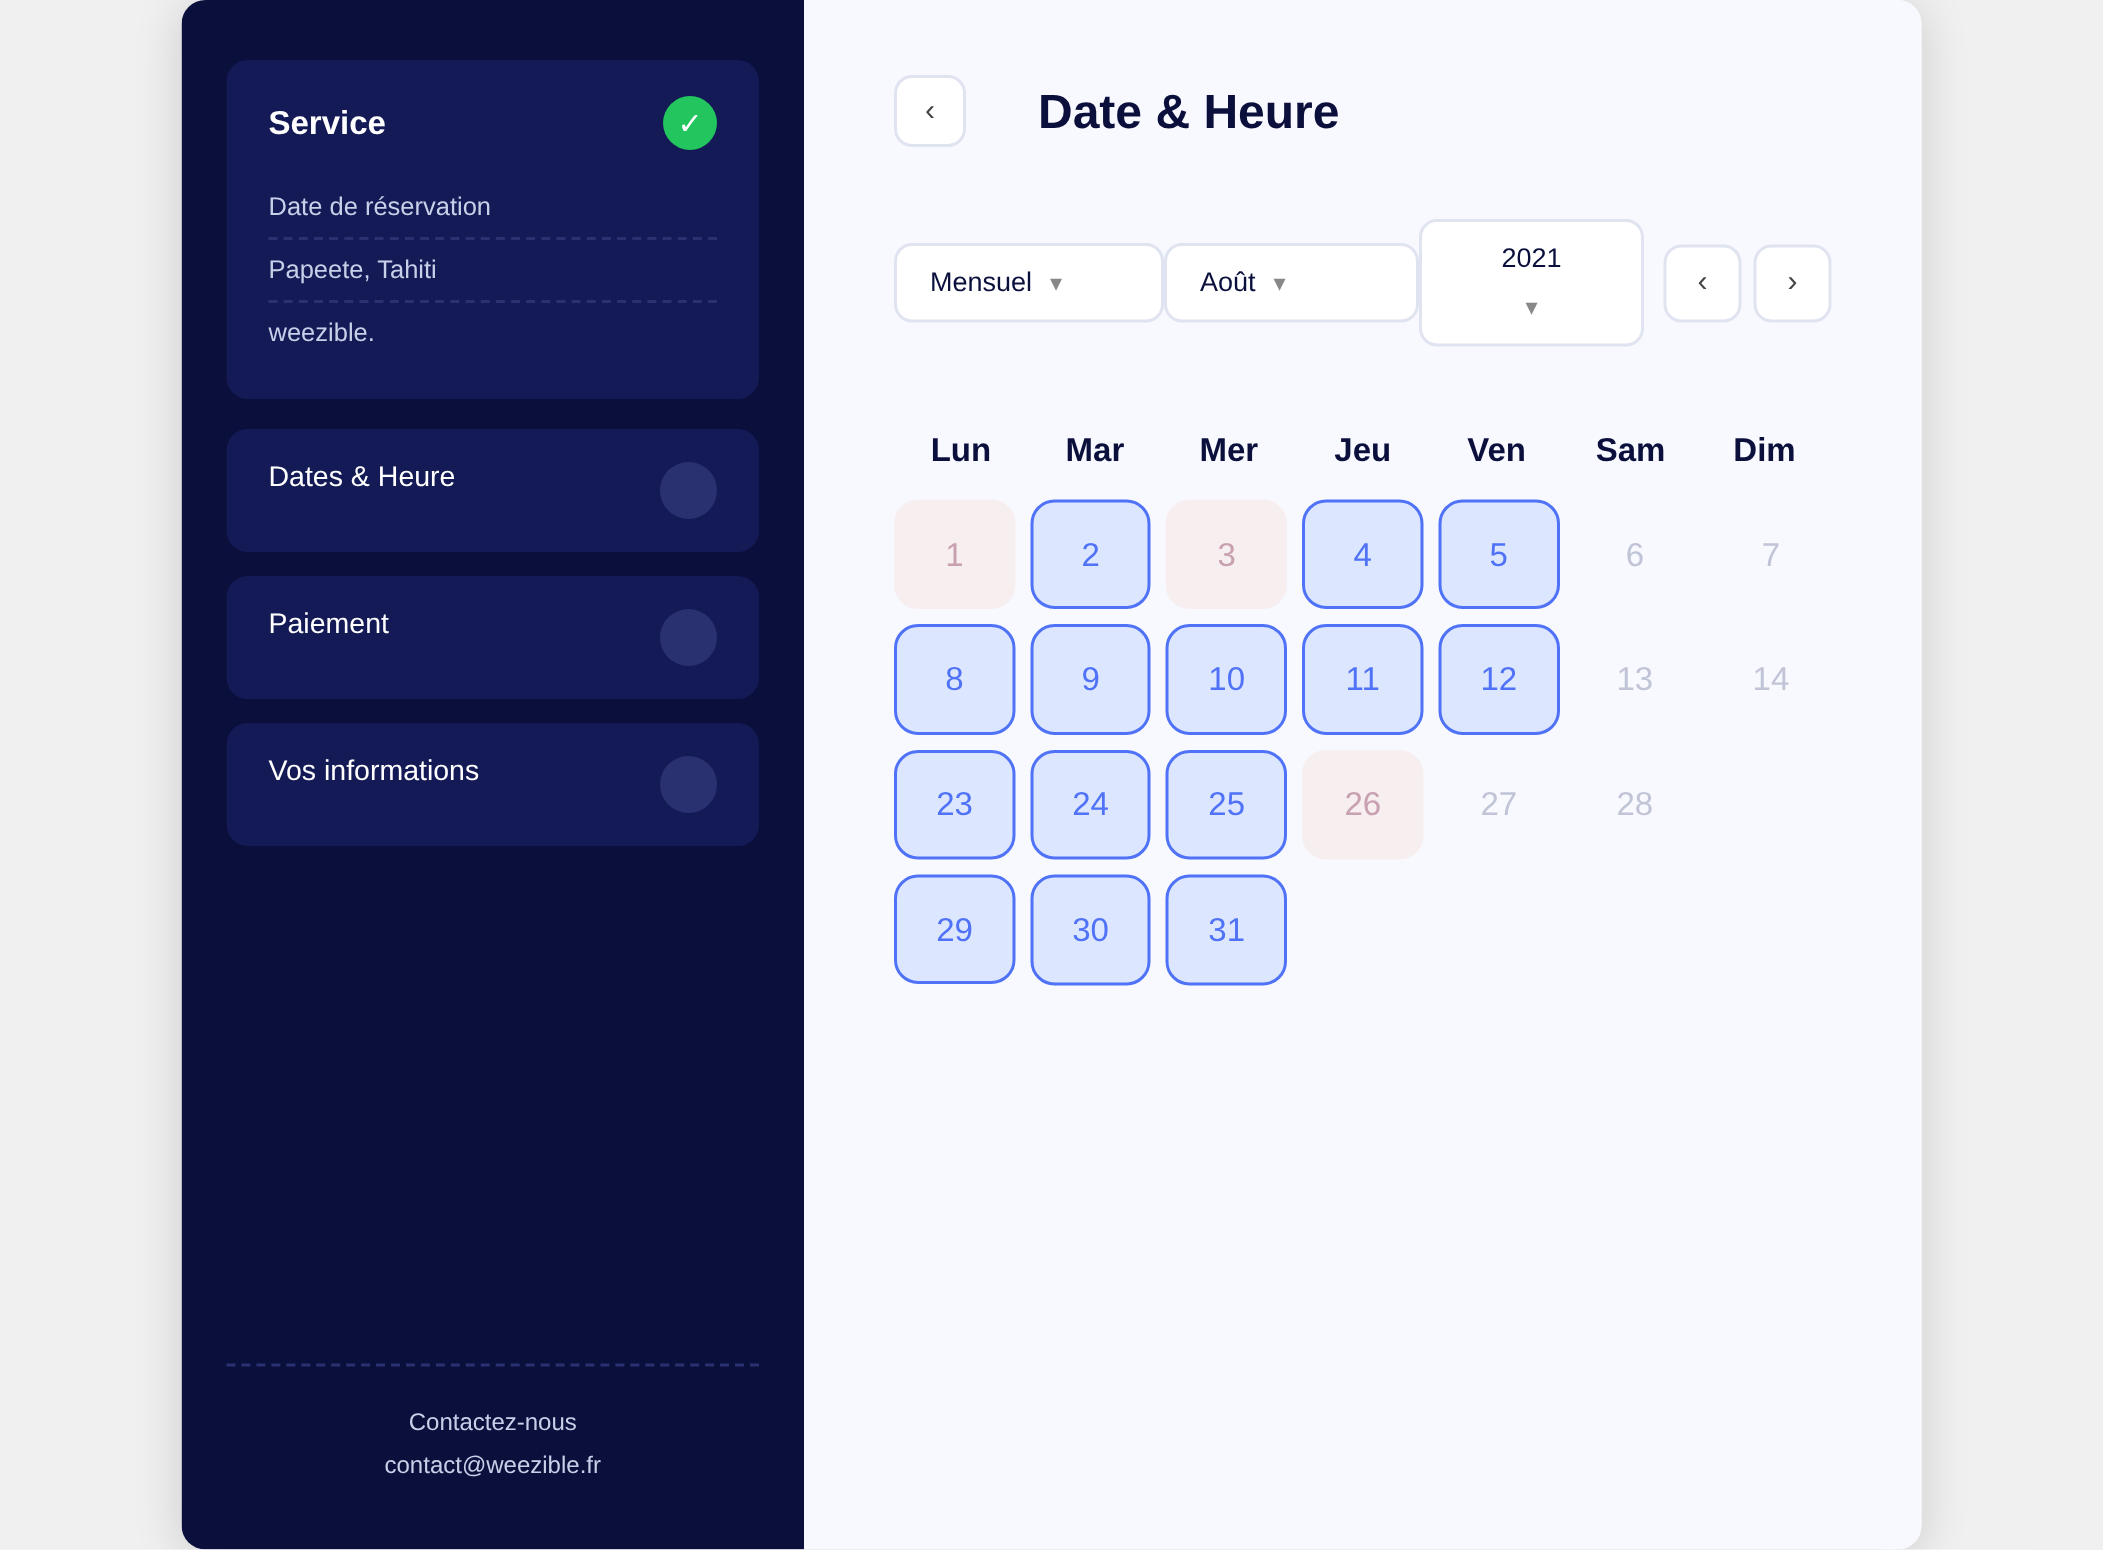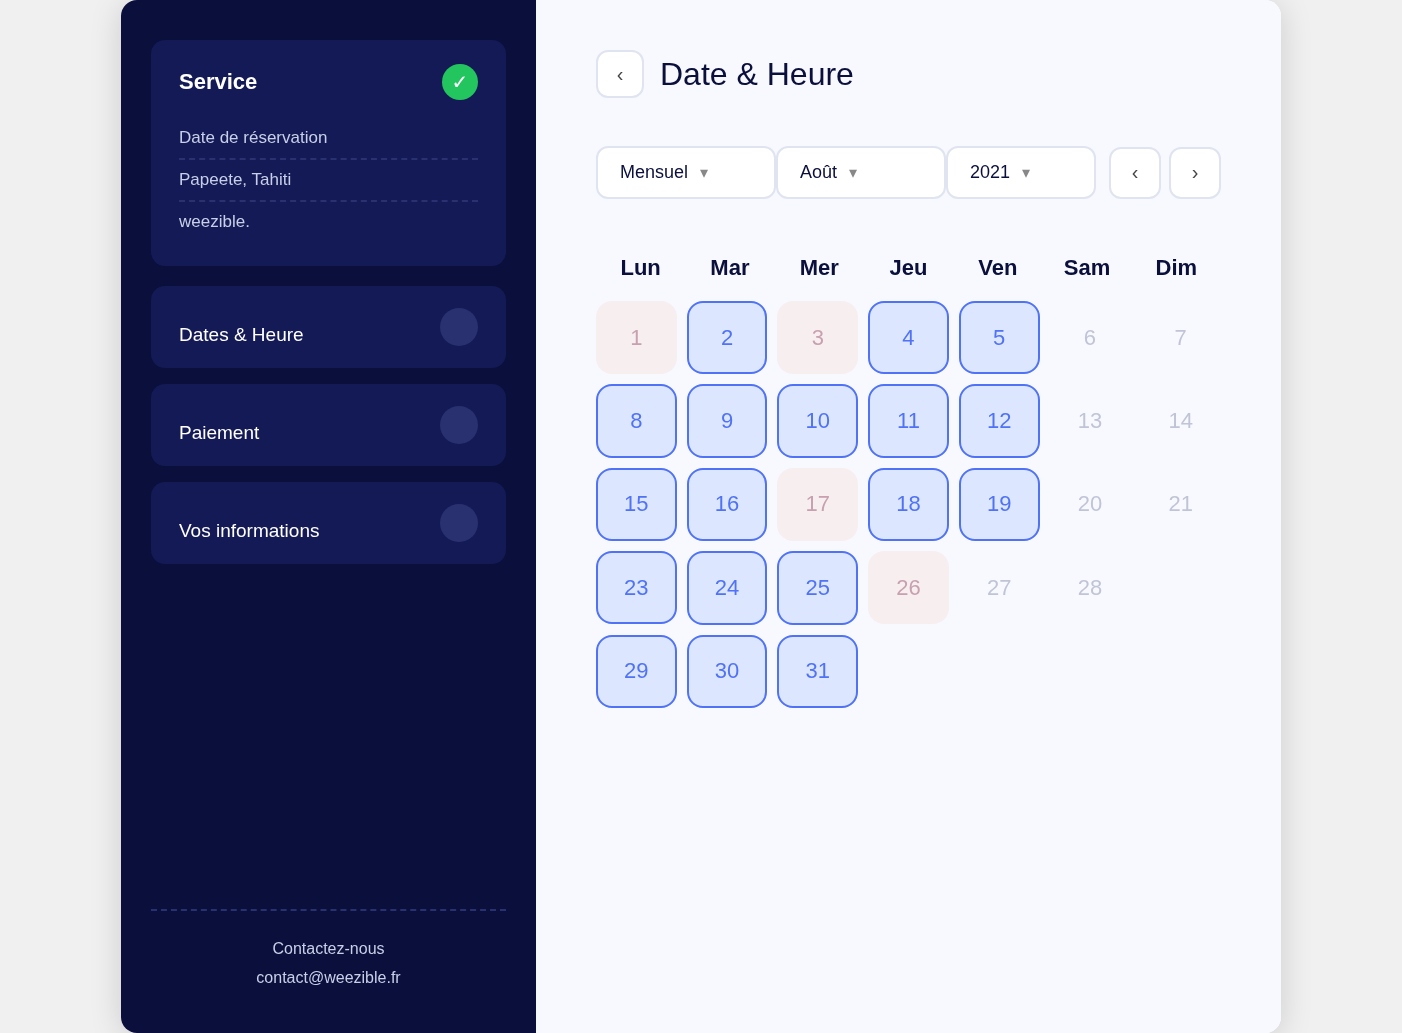--- a/index.html
+++ b/index.html
@@ -67,21 +67,21 @@
     }
     .service-item:last-child {
       border-bottom: none;
     }
     .sidebar-nav-item {
       background: #141a55;
       border-radius: 14px;
       padding: 22px 28px;
       margin-bottom: 16px;
       display: flex;
-      align-items: flex-end;
+      align-items: flex-start;
       justify-content: space-between;
       cursor: pointer;
     }
     .sidebar-nav-label {
       font-size: 19px;
       color: white;
     }
     .toggle-circle {
       width: 38px;
       height: 38px;
@@ -124,22 +124,23 @@
       background: white;
       display: flex;
       align-items: center;
       justify-content: center;
       cursor: pointer;
       font-size: 20px;
       color: #444;
     }
     .page-title {
       font-size: 32px;
-      font-weight: 400;
+      font-weight: 700;
       color: #0a0f3c;
+      margin-left: 32px;
     }
     .calendar-controls {
       display: flex;
       align-items: center;
       gap: 0;
       margin-bottom: 48px;
     }
     .dropdown {
       background: white;
       border: 2px solid #e0e4f0;
@@ -148,21 +149,21 @@
       font-size: 18px;
       color: #0a0f3c;
       display: flex;
       align-items: center;
       gap: 12px;
       cursor: pointer;
       min-width: 160px;
     }
     .dropdown-mensuel { min-width: 180px; }
     .dropdown-month { min-width: 170px; }
-    .dropdown-year { min-width: 150px; }
+    .dropdown-year { min-width: 150px; flex-direction: column; }
     .chevron-down {
       font-size: 16px;
       color: #888;
     }
     .nav-arrows {
       display: flex;
       gap: 8px;
       margin-left: auto;
     }
     .nav-arrow-btn {
@@ -334,29 +335,20 @@
           <div class="calendar-row">
             <div class="cal-day day-active">8</div>
             <div class="cal-day day-active">9</div>
             <div class="cal-day day-active">10</div>
             <div class="cal-day day-active">11</div>
             <div class="cal-day day-active">12</div>
             <div class="cal-day day-disabled">13</div>
             <div class="cal-day day-disabled">14</div>
           </div>
           <div class="calendar-row">
-            <div class="cal-day day-active">15</div>
-            <div class="cal-day day-active">16</div>
-            <div class="cal-day day-inactive">17</div>
-            <div class="cal-day day-active">18</div>
-            <div class="cal-day day-active">19</div>
-            <div class="cal-day day-disabled">20</div>
-            <div class="cal-day day-disabled">21</div>
-          </div>
-          <div class="calendar-row">
             <div class="cal-day day-active">23</div>
             <div class="cal-day day-active">24</div>
             <div class="cal-day day-active">25</div>
             <div class="cal-day day-inactive">26</div>
             <div class="cal-day day-disabled">27</div>
             <div class="cal-day day-disabled">28</div>
           </div>
           <div class="calendar-row">
             <div class="cal-day day-active">29</div>
             <div class="cal-day day-active">30</div>

